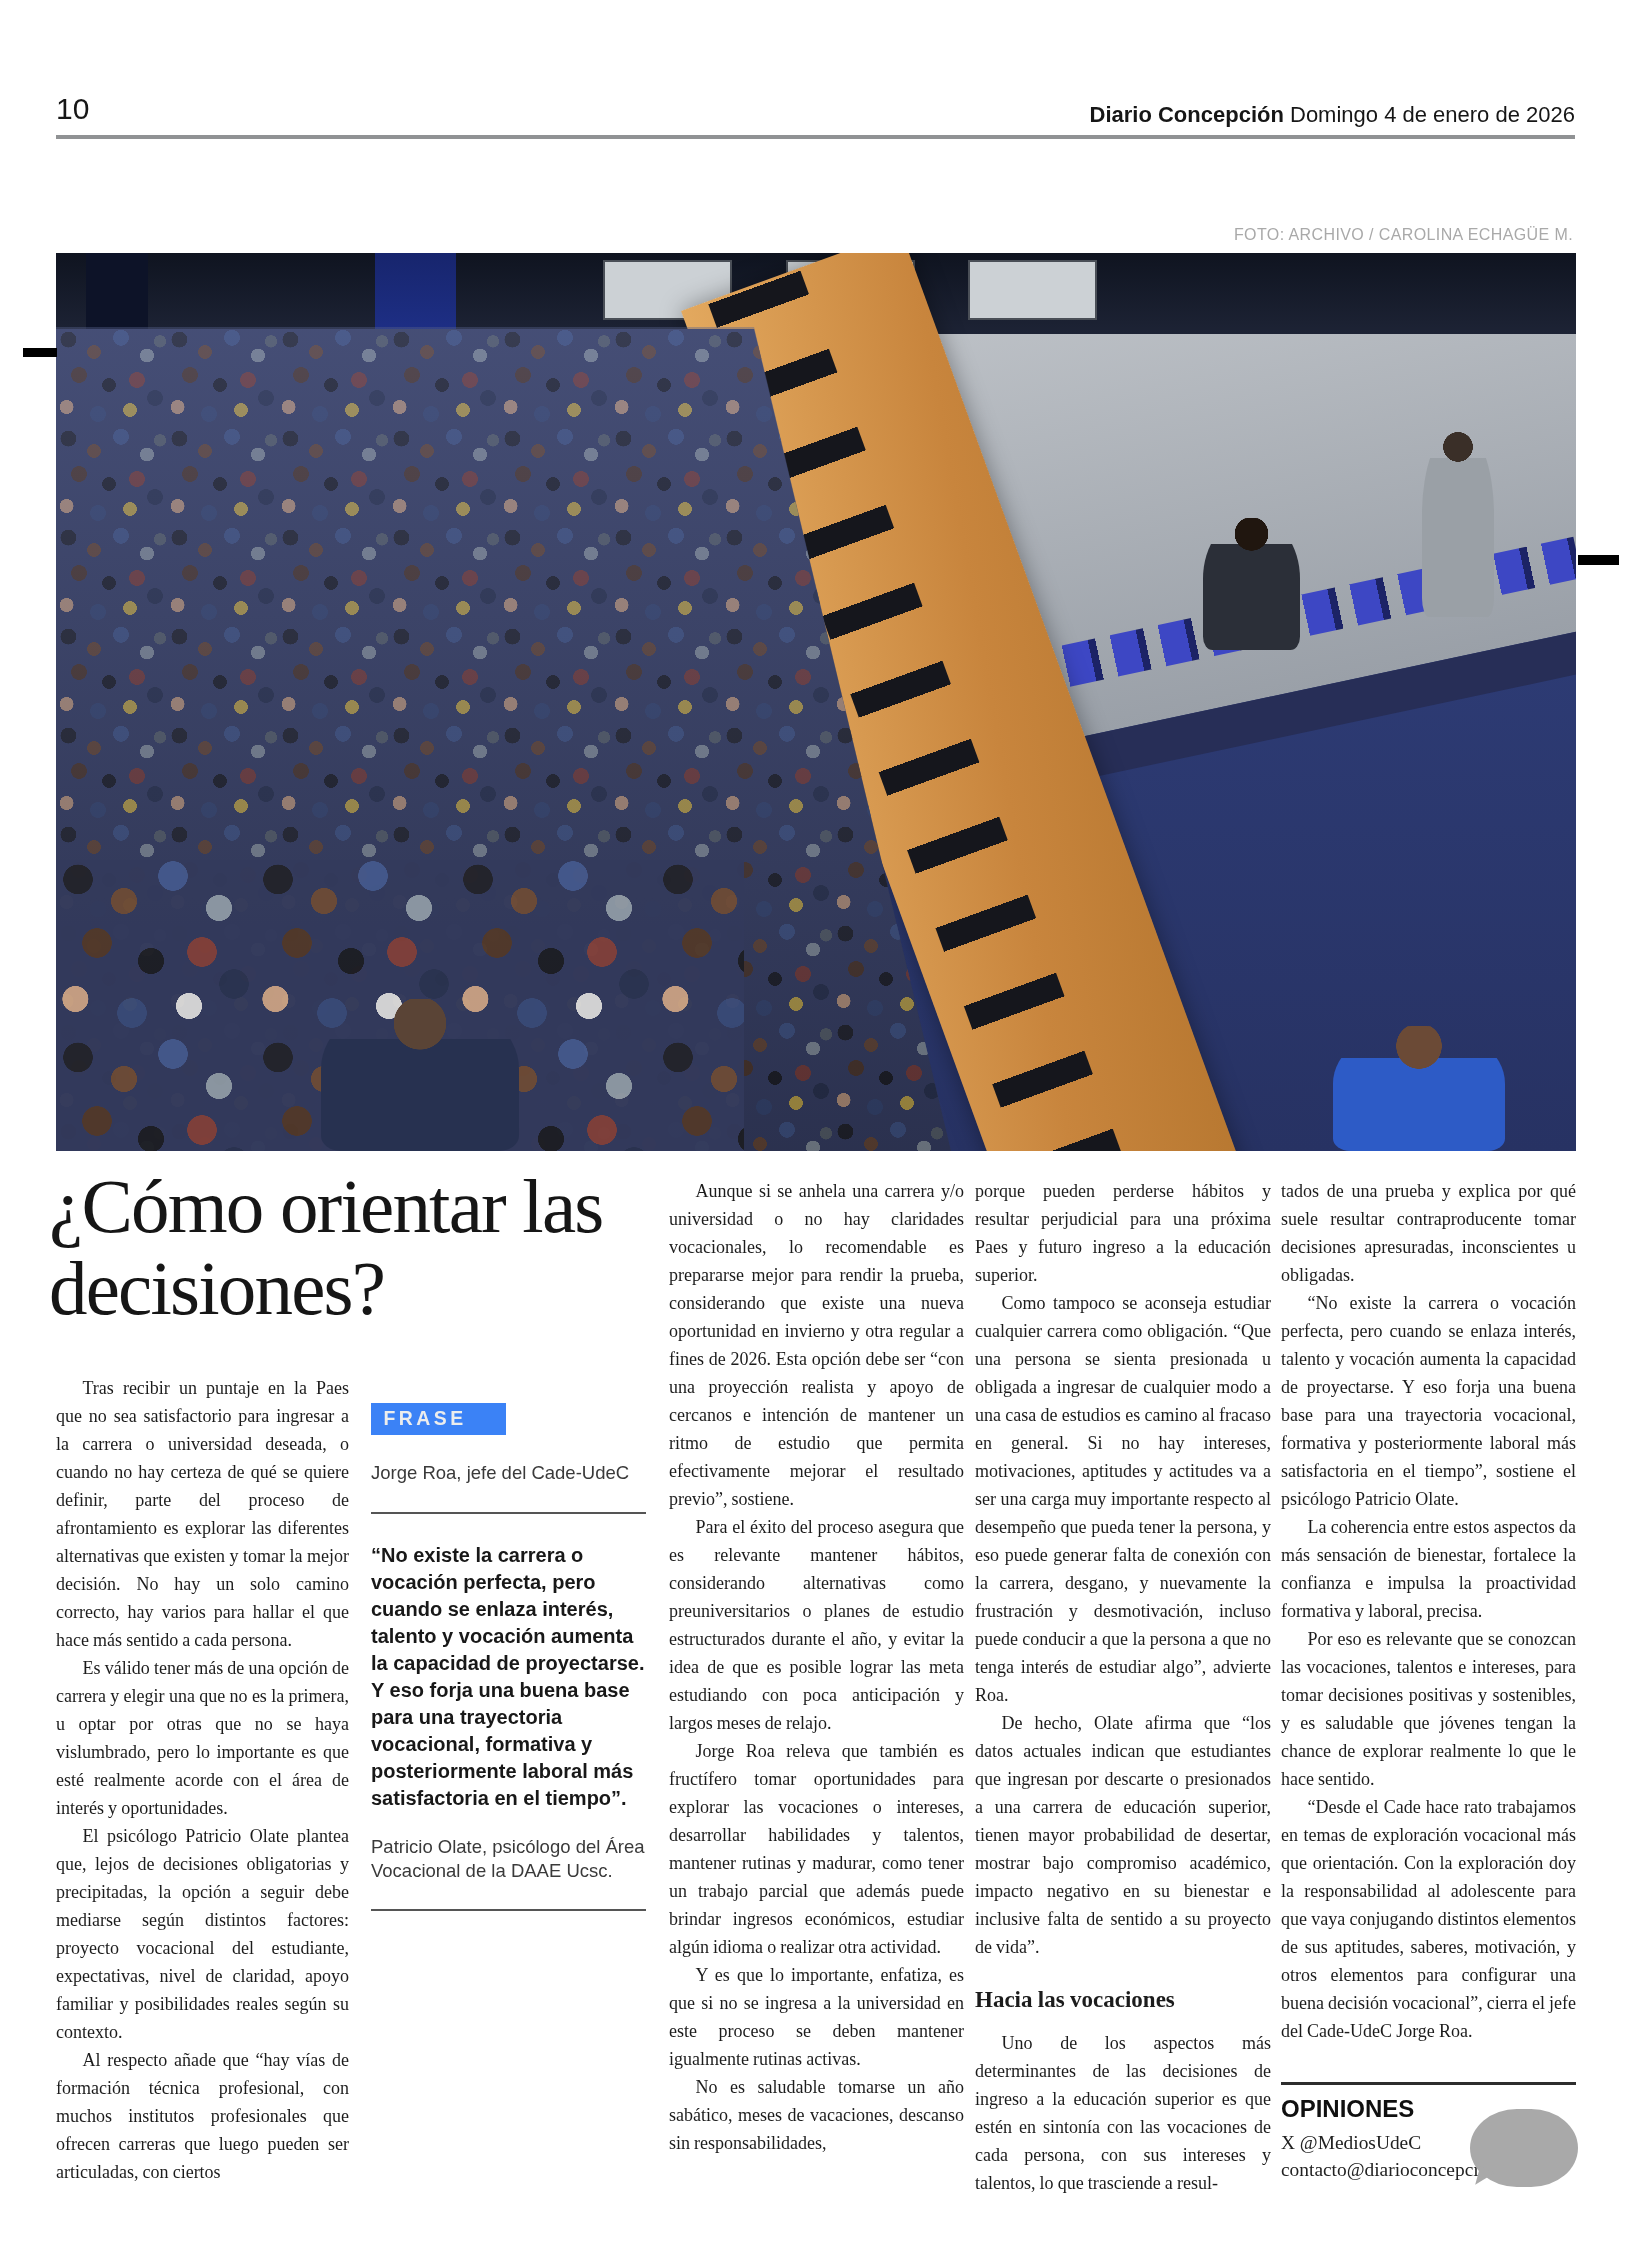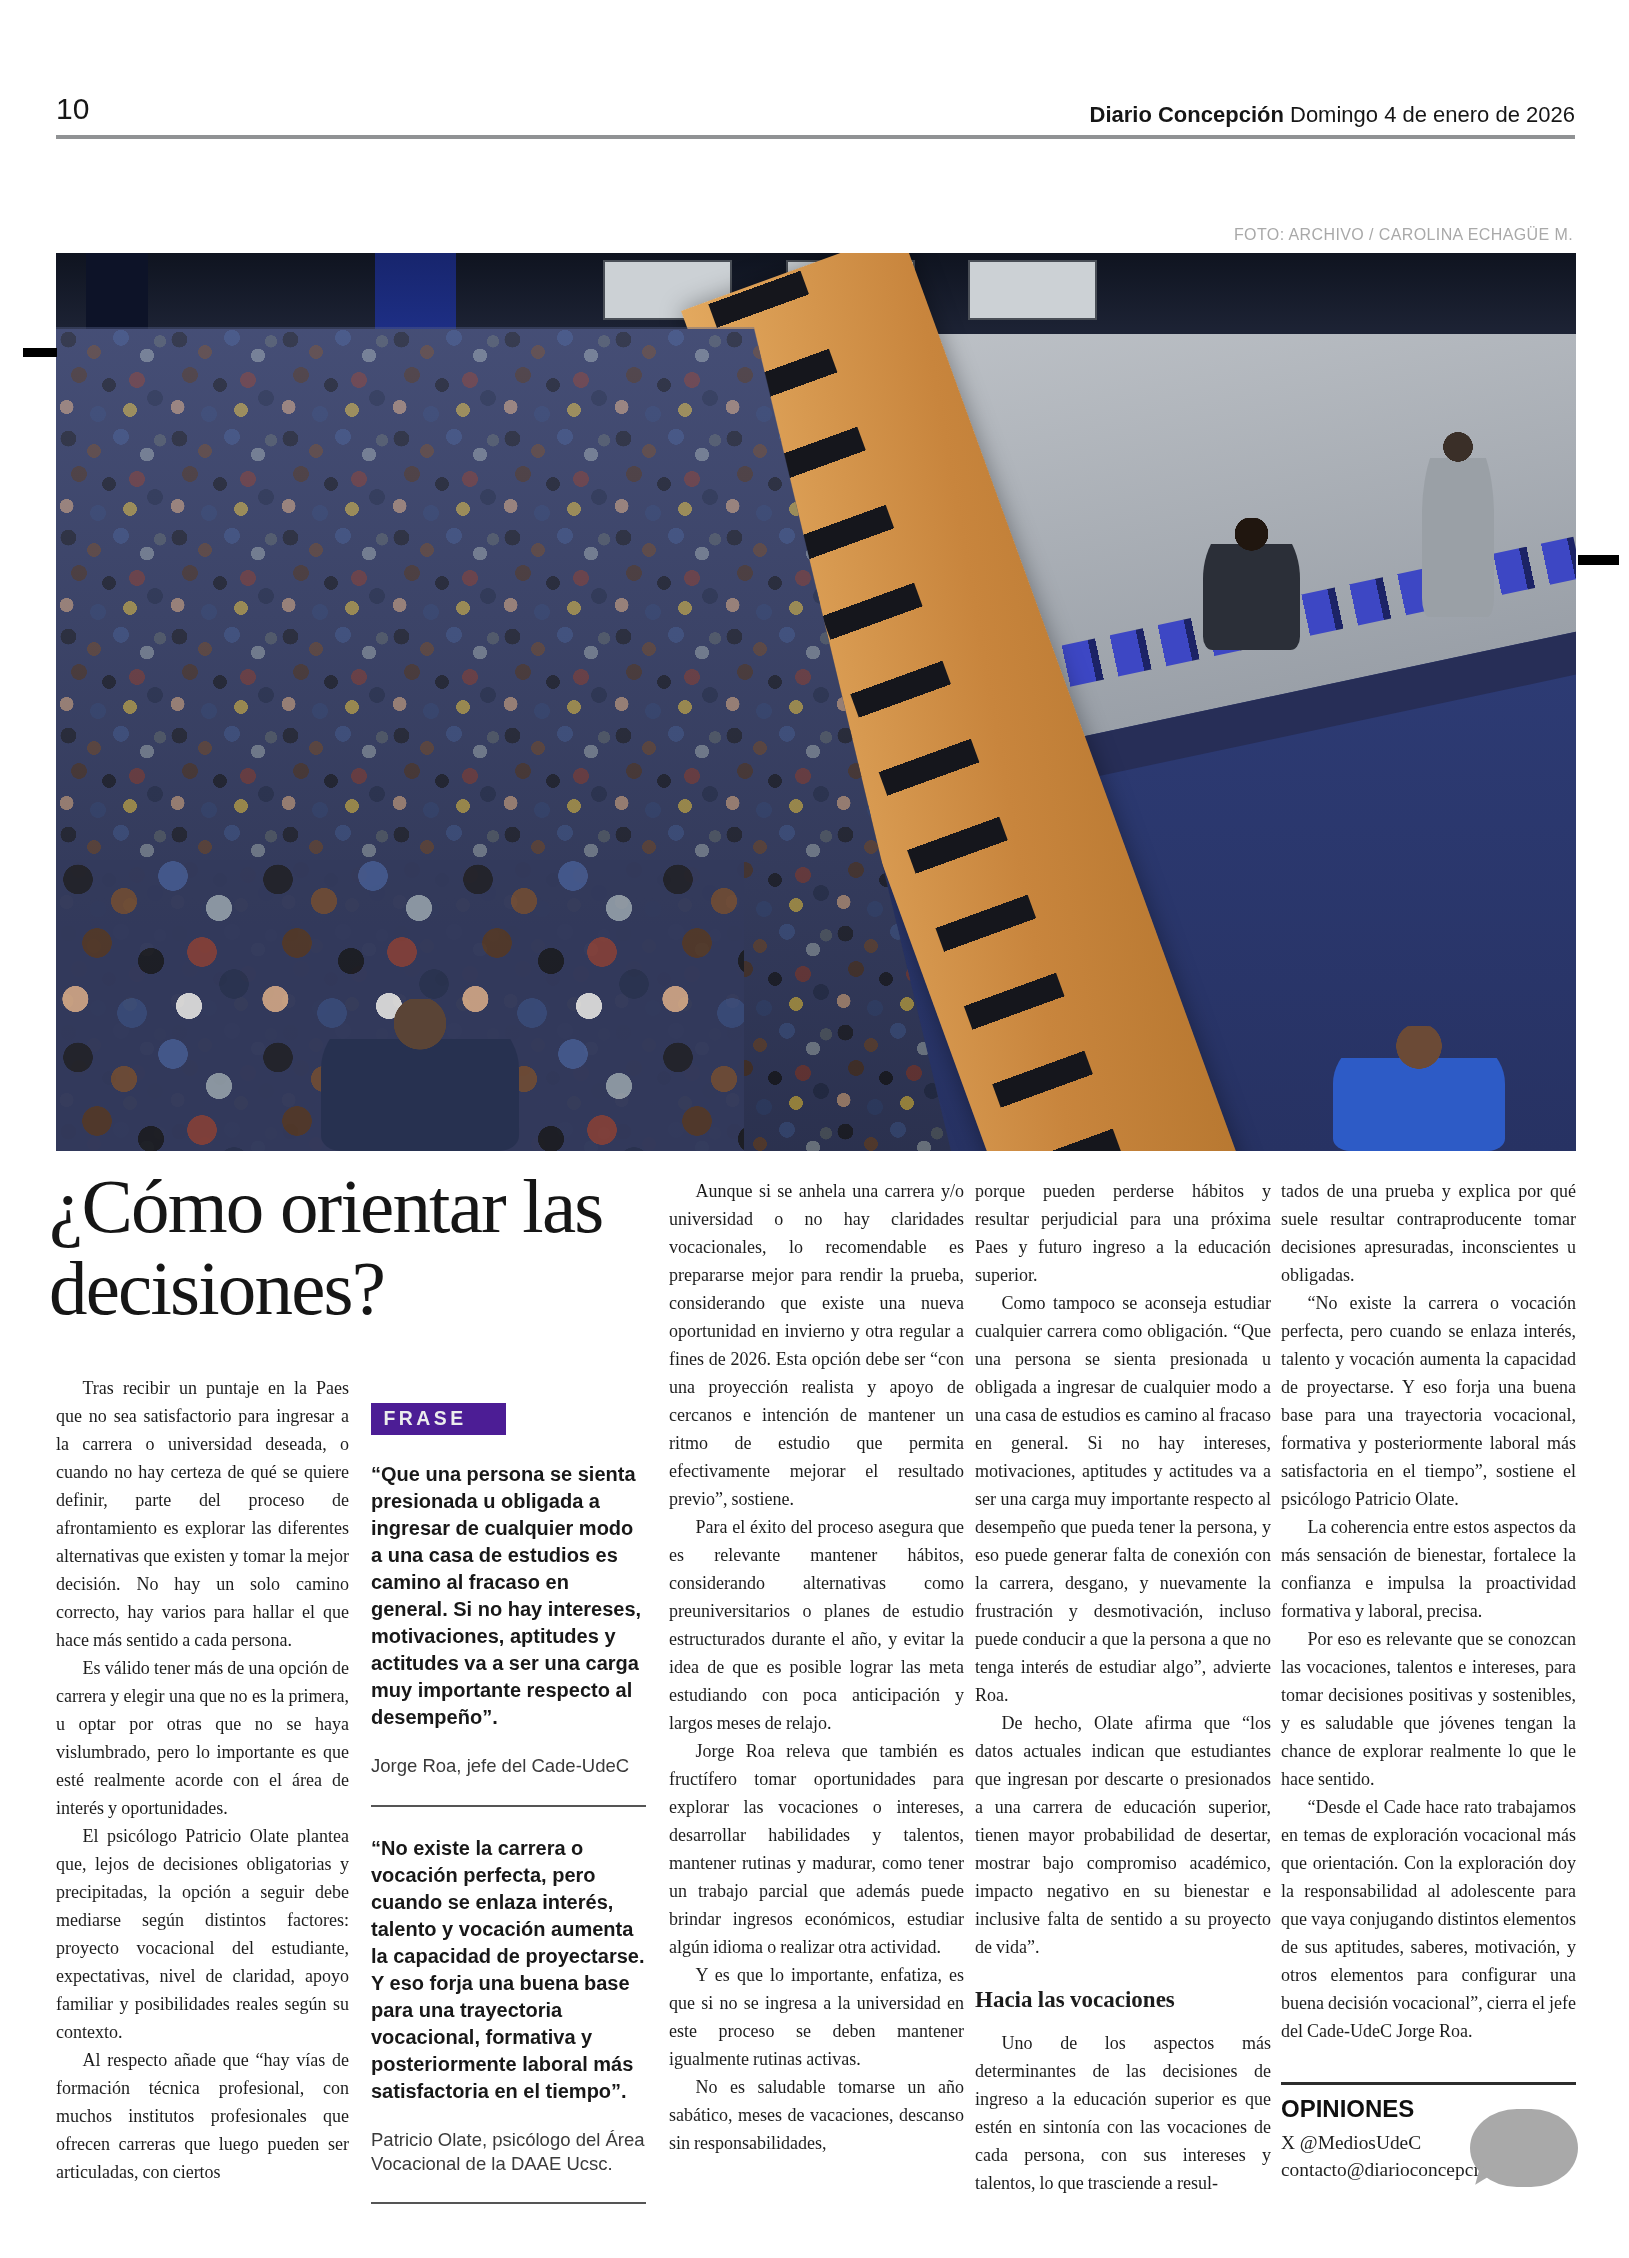--- a/index.html
+++ b/index.html
@@ -114,21 +114,21 @@
   .col p.cont{text-indent:0;}
   .colA{left:56px;top:1374px;width:293px;}
   .colB{left:669px;top:1177px;}
   .colC{left:975px;top:1177px;width:296px;}
   .colD{left:1281px;top:1177px;height:896px;overflow:hidden;}
   .subhead{margin:25px 0 15px;font-size:23px;font-weight:700;text-indent:0;}
 
   
   .frase{position:absolute;left:371px;top:1403px;width:275px;
          font-family:"Liberation Sans",sans-serif;}
-  .frase-label{display:inline-block;background:#4c1d95;color:#eceded;font-weight:700;
+  .frase-label{display:inline-block;background:#3b82f6;color:#eceded;font-weight:700;
          font-size:19.4px;letter-spacing:3.5px;padding:3.5px 39px 5.3px 12.4px;margin:0 0 26.5px;}
   .frase .q{font-weight:700;font-size:20px;line-height:27px;color:#181818;margin:0 0 23px;}
   .frase .attr{font-size:18.5px;line-height:24px;font-weight:400;color:#3a3a3a;margin:0 0 26.5px;}
   .frase .qrule{border:none;border-top:2.6px solid #555;margin:0 0 28px;}
 
   
   .footer{position:absolute;left:1281px;top:2082px;width:295px;}
   .frule{height:2.6px;background:#2d2d2d;margin-bottom:10.6px;}
   .op{margin:0 0 7px;font-family:"Liberation Sans",sans-serif;font-weight:700;
       font-size:24px;color:#101010;}
@@ -182,21 +182,20 @@
 
   <section class="col colA">
     <p>Tras recibir un puntaje en la Paes que no sea satisfactorio para ingresar a la carrera o universidad deseada, o cuando no hay certeza de qué se quiere definir, parte del proceso de afrontamiento es explorar las diferentes alternativas que existen y tomar la mejor decisión. No hay un solo camino correcto, hay varios para hallar el que hace más sentido a cada persona.</p>
     <p>Es válido tener más de una opción de carrera y elegir una que no es la primera, u optar por otras que no se haya vislumbrado, pero lo importante es que esté realmente acorde con el área de interés y oportunidades.</p>
     <p>El psicólogo Patricio Olate plantea que, lejos de decisiones obligatorias y precipitadas, la opción a seguir debe mediarse según distintos factores: proyecto vocacional del estudiante, expectativas, nivel de claridad, apoyo familiar y posibilidades reales según su contexto.</p>
     <p>Al respecto añade que “hay vías de formación técnica profesional, con muchos institutos profesionales que ofrecen carreras que luego pueden ser articuladas, con ciertos</p>
   </section>
 
   <aside class="frase">
     <span class="frase-label">FRASE</span>
-    <p class="q">“Que una persona se sienta presionada u obligada a ingresar de cualquier modo a una casa de estudios es camino al fracaso en general. Si no hay intereses, motivaciones, aptitudes y actitudes va a ser una carga muy importante respecto al desempeño”.</p>
     <p class="attr">Jorge Roa, jefe del Cade-UdeC</p>
     <hr class="qrule">
     <p class="q">“No existe la carrera o vocación perfecta, pero cuando se enlaza interés, talento y vocación aumenta la capacidad de proyectarse. Y eso forja una buena base para una trayectoria vocacional, formativa y posteriormente laboral más satisfactoria en el tiempo”.</p>
     <p class="attr">Patricio Olate, psicólogo del Área Vocacional de la DAAE Ucsc.</p>
     <hr class="qrule">
   </aside>
 
   <section class="col colB">
     <p>Aunque si se anhela una carrera y/o universidad o no hay claridades vocacionales, lo recomendable es prepararse mejor para rendir la prueba, considerando que existe una nueva oportunidad en invierno y otra regular a fines de 2026. Esta opción debe ser “con una proyección realista y apoyo de cercanos e intención de mantener un ritmo de estudio que permita efectivamente mejorar el resultado previo”, sostiene.</p>
     <p>Para el éxito del proceso asegura que es relevante mantener hábitos, considerando alternativas como preuniversitarios o planes de estudio estructurados durante el año, y evitar la idea de que es posible lograr las meta estudiando con poca anticipación y largos meses de relajo.</p>

